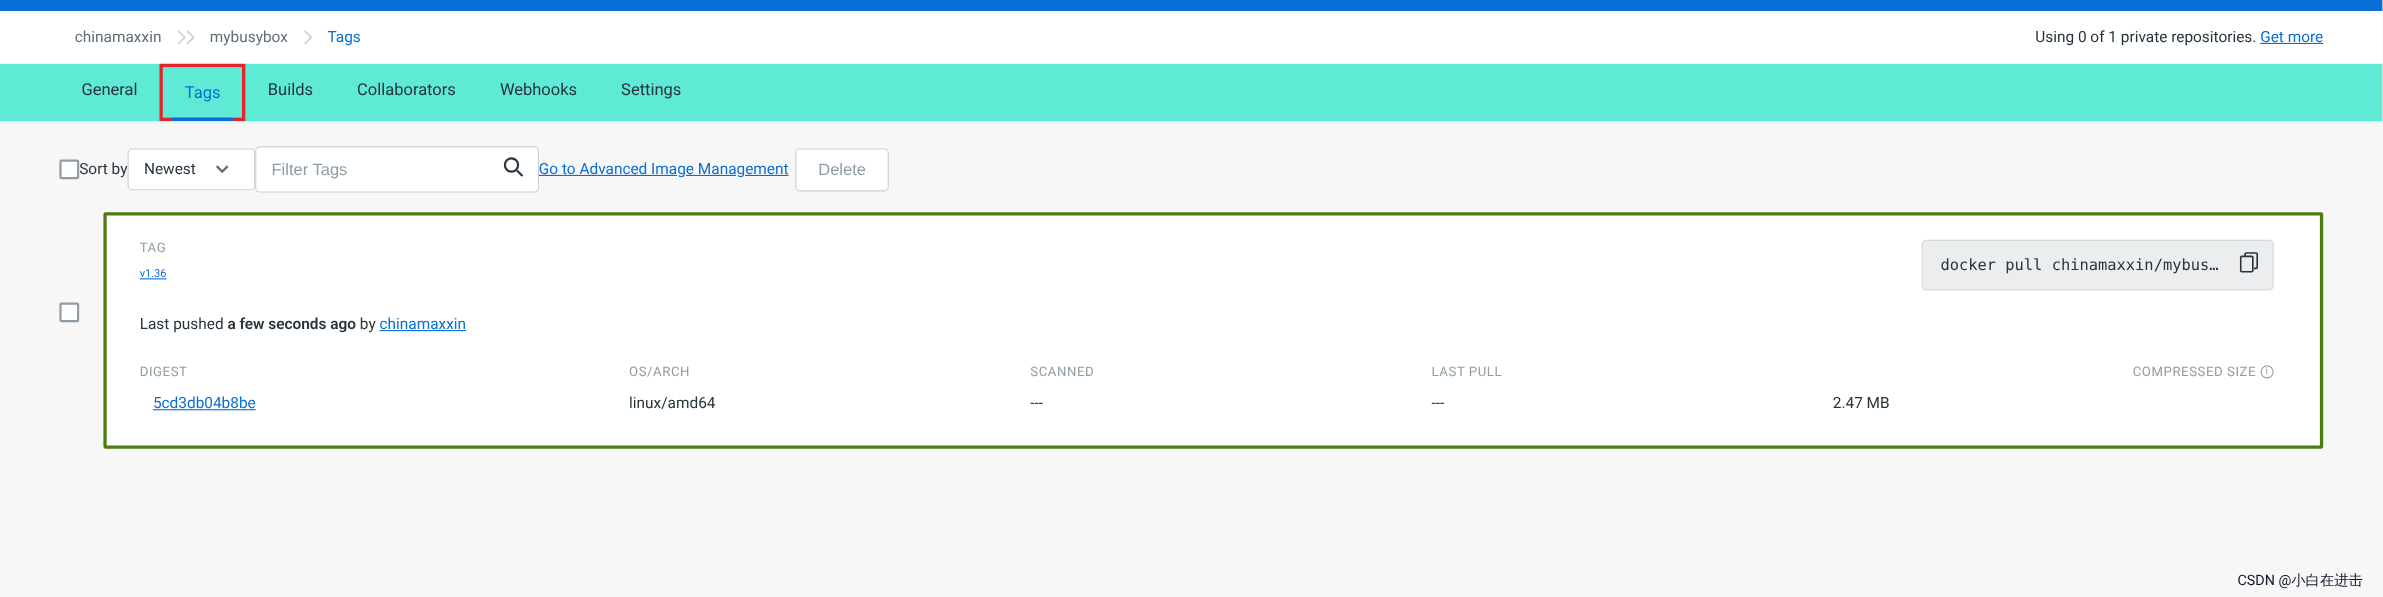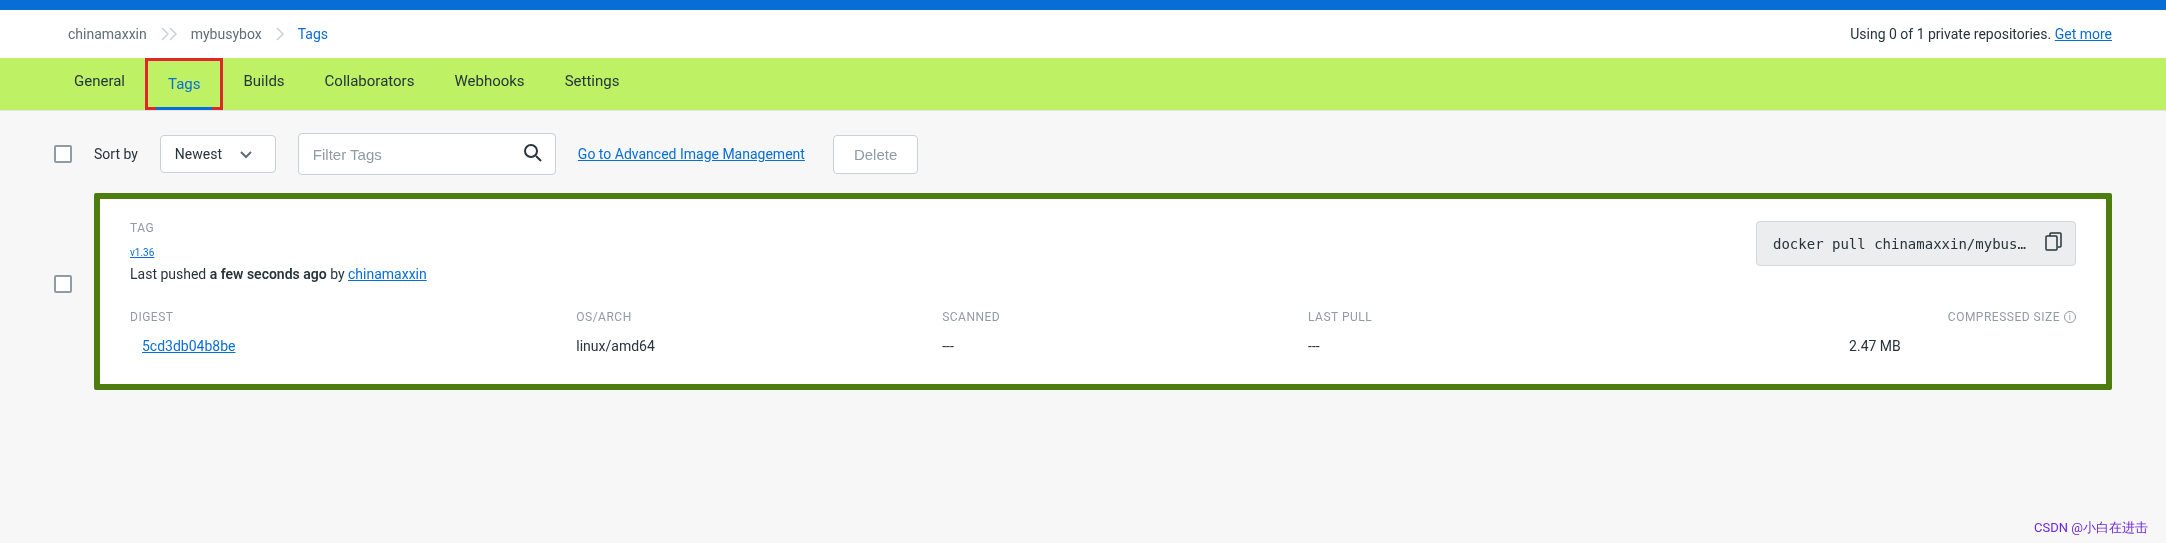--- a/index.html
+++ b/index.html
@@ -5,54 +5,54 @@
     * { margin: 0; padding: 0; box-sizing: border-box; }
     body { font-family: -apple-system, BlinkMacSystemFont, "Segoe UI", Roboto, Helvetica, Arial, sans-serif; background: #f7f7f8; color: #27343b; font-size: 14px; }
     .topbar { height: 10px; background: #086dd7; }
     .header-row { background: #fff; display: flex; align-items: center; justify-content: space-between; padding: 0 54px; height: 48px; }
     .breadcrumb { display: flex; align-items: center; gap: 0; }
     .breadcrumb .crumb { color: #5f6e76; padding: 0 14px; height: 48px; display: flex; align-items: center; position: relative; cursor: pointer; }
     .breadcrumb .crumb.current { color: #086dd7; }
     .breadcrumb .sep { color: #c9d1d4; display: flex; align-items: center; }
     .repo-usage { color: #27343b; font-size: 14px; }
     .repo-usage a { color: #086dd7; text-decoration: underline; }
-    .tabs-row { background: #bef264; border-bottom: 1px solid #e2e6e8; padding: 0 54px; display: flex; gap: 0; }
+    .tabs-row { background: #5eead4; border-bottom: 1px solid #e2e6e8; padding: 0 54px; display: flex; gap: 0; }
     .tab { padding: 14px 20px; color: #27343b; cursor: pointer; font-size: 15px; position: relative; }
     .tab.active { color: #086dd7; border: 3px solid #e1252c; border-bottom: 3px solid #e1252c; }
     .tab.active::after { content: ""; position: absolute; left: 8px; right: 8px; bottom: -3px; height: 3px; background: #086dd7; }
-    .toolbar { display: flex; align-items: center; padding: 22px 54px 18px 54px; gap: 22px; }
+    .toolbar { display: flex; align-items: center; padding: 22px 54px 18px 54px; }
     .checkbox { width: 18px; height: 18px; border: 2px solid #8f9ca3; border-radius: 2px; background: #fff; cursor: pointer; flex-shrink: 0; }
     .sortby-label { color: #27343b; font-size: 14px; }
     .select { display: flex; align-items: center; gap: 18px; border: 1px solid #c9d1d4; border-radius: 4px; padding: 10px 14px; background: #fff; cursor: pointer; min-width: 116px; }
     .select .chev { color: #5f6e76; }
     .searchbox { display: flex; align-items: center; border: 1px solid #c9d1d4; border-radius: 4px; background: #fff; padding: 0 12px 0 14px; width: 258px; height: 42px; }
     .searchbox input { border: none; outline: none; flex: 1; font-size: 15px; color: #27343b; background: transparent; }
     .searchbox input::placeholder { color: #8f9ca3; }
     .link { color: #086dd7; text-decoration: underline; cursor: pointer; font-size: 14px; }
     .delete-btn { border: 1px solid #c9d1d4; background: #fff; color: #8f9ca3; border-radius: 4px; padding: 10px 20px; font-size: 15px; cursor: not-allowed; margin-left: 6px; }
     .tag-card-wrap { display: flex; align-items: flex-start; padding: 0 54px 18px 54px; gap: 22px; }
     .tag-card-wrap .checkbox { margin-top: 82px; }
-    .tag-card { flex: 1; background: #fff; border: 6px solid #4d7c0f; border-radius: 2px; padding: 22px 30px 30px 30px; position: relative; }
+    .tag-card { flex: 1; background: #fff; border: 3px solid #4d7c0f; border-radius: 2px; padding: 22px 42px 30px 30px; position: relative; }
     .tc-head { display: flex; justify-content: space-between; align-items: flex-start; margin-bottom: 28px; }
     .tc-left { }
     .tc-label { color: #8f9ca3; font-size: 12px; letter-spacing: 0.5px; margin-bottom: 8px; }
     .tc-tag-link { color: #086dd7; text-decoration: underline; font-size: 10px; cursor: pointer; display: inline-block; margin-bottom: 8px; }
-    .tc-pushed { color: #27343b; font-size: 14px; }
+    .tc-pushed { color: #27343b; font-size: 14px; margin-top: 24px; }
     .tc-pushed strong { font-weight: 600; }
     .tc-pushed a { color: #086dd7; text-decoration: underline; }
     .pull-box { display: flex; align-items: center; gap: 14px; background: #ebedee; border: 1px solid #d4d9db; border-radius: 4px; padding: 10px 12px 10px 16px; font-family: "SFMono-Regular", Consolas, monospace; font-size: 14px; color: #27343b; max-width: 320px; }
     .pull-box .cmd { white-space: nowrap; overflow: hidden; text-overflow: ellipsis; flex: 1; }
     .copy-icon { cursor: pointer; flex-shrink: 0; color: #27343b; }
     .tc-table { display: grid; grid-template-columns: 1.1fr 0.9fr 0.9fr 0.9fr 1fr; gap: 4px; }
     .tc-th { color: #8f9ca3; font-size: 12px; letter-spacing: 0.5px; margin-bottom: 10px; display: flex; align-items: center; gap: 4px; }
     .tc-th.right { justify-content: flex-end; }
     .tc-td { color: #27343b; font-size: 14px; }
     .tc-td.link-cell a { color: #086dd7; text-decoration: underline; margin-left: 12px; }
-    .tc-td.right { text-align: center; }
-    .watermark { position: fixed; right: 18px; bottom: 6px; color: #6d28d9; font-size: 13px; }
+    .tc-td.right { text-align: left; }
+    .watermark { position: fixed; right: 18px; bottom: 6px; color: #0f172a; font-size: 13px; }
     .info-icon { width: 12px; height: 12px; border: 1px solid #8f9ca3; border-radius: 50%; display: inline-flex; align-items: center; justify-content: center; font-size: 9px; color: #8f9ca3; }
   </style>
 </head>
 <body>
 
 <div class="topbar"></div>
 
 <div class="header-row">
   <div class="breadcrumb">
     <span class="crumb">chinamaxxin</span>

